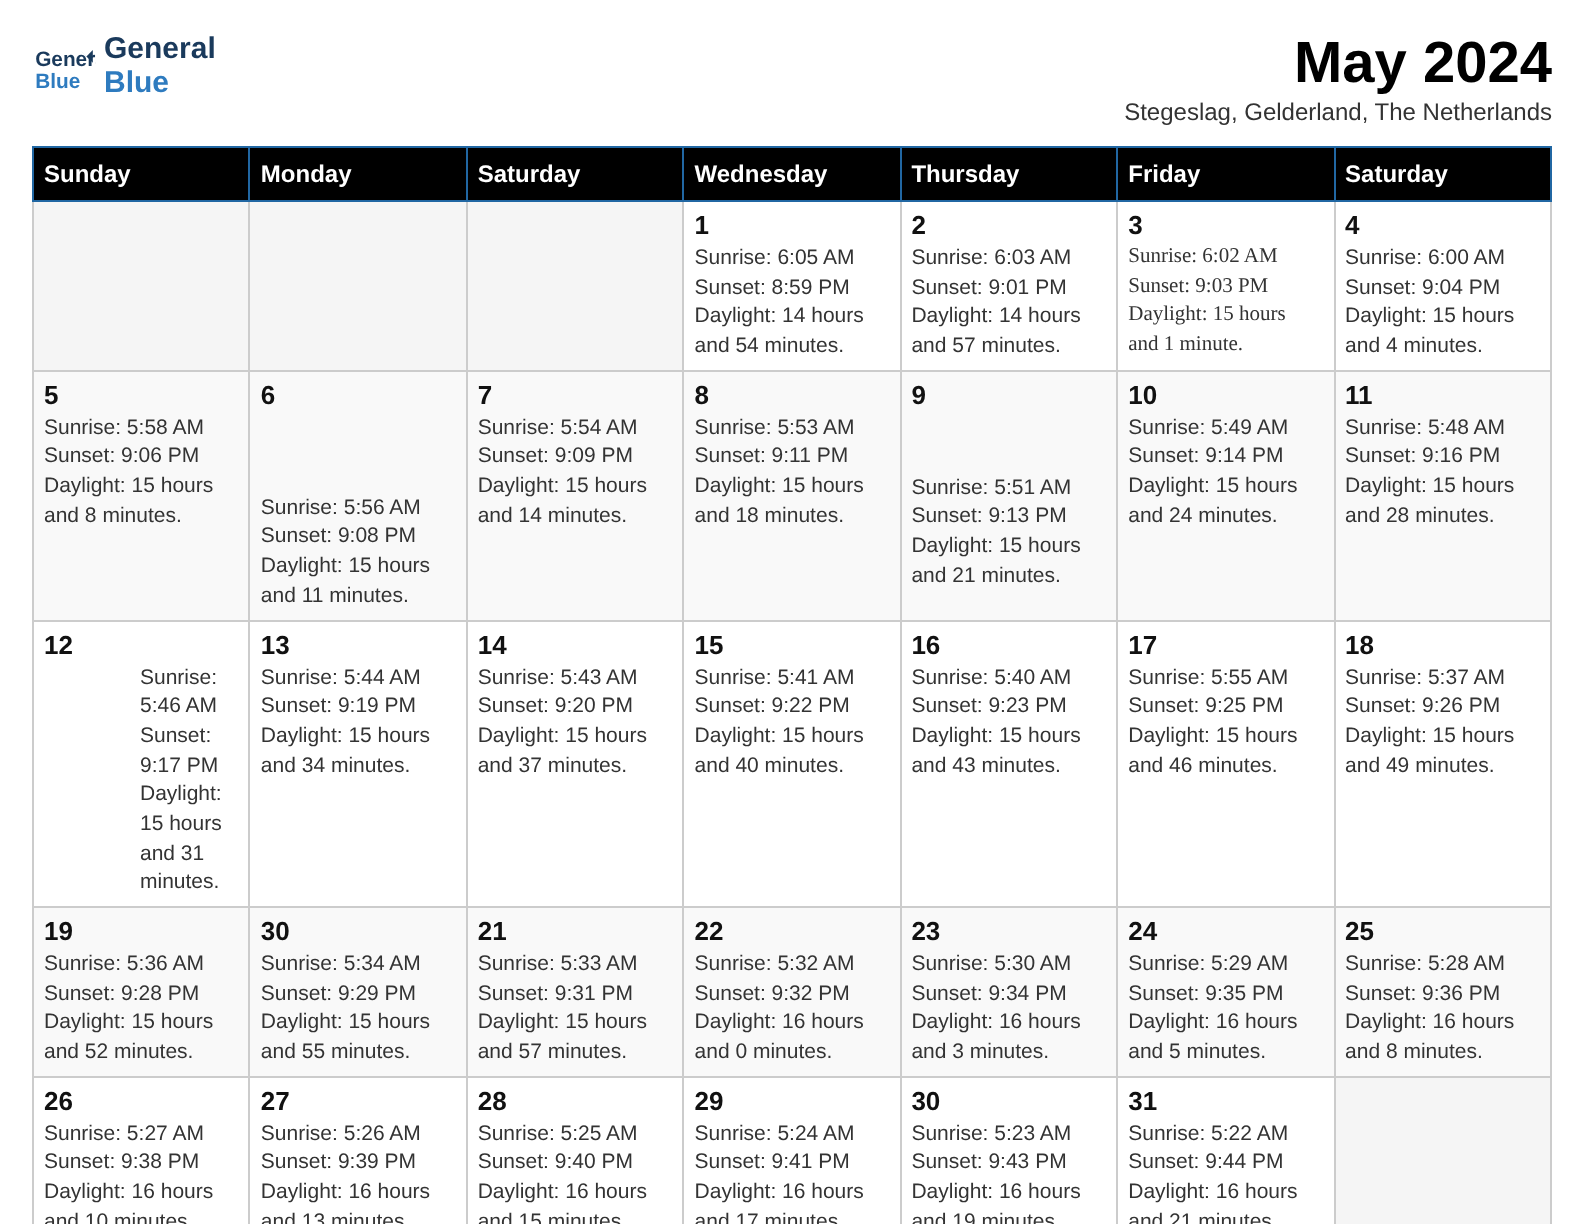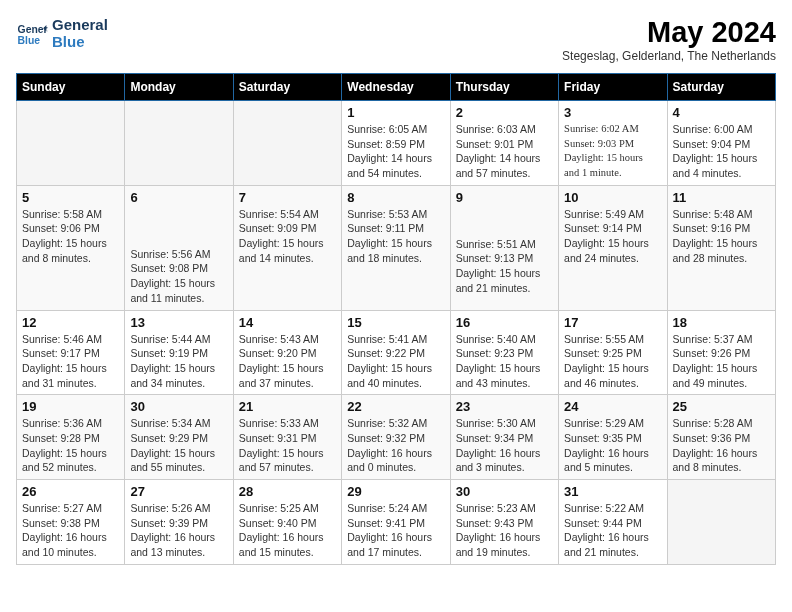--- a/index.html
+++ b/index.html
@@ -196,21 +196,21 @@
           <div class="day-num">11</div>
           <div class="day-info" style="white-space: pre-line;">Sunrise: 5:48 AM
 Sunset: 9:16 PM
 Daylight: 15 hours
 and 28 minutes.</div>
         </td>
       </tr>
       <tr>
         <td>
           <div class="day-num">12</div>
-          <div class="day-info" style="white-space: pre-line;">Sunrise: 5:46 AM
+          <div class="day-info" style="white-space: pre-line; margin-left: 48px;">Sunrise: 5:46 AM
 Sunset: 9:17 PM
 Daylight: 15 hours
 and 31 minutes.</div>
         </td>
         <td>
           <div class="day-num">13</div>
           <div class="day-info" style="white-space: pre-line;">Sunrise: 5:44 AM
 Sunset: 9:19 PM
 Daylight: 15 hours
 and 34 minutes.</div>

